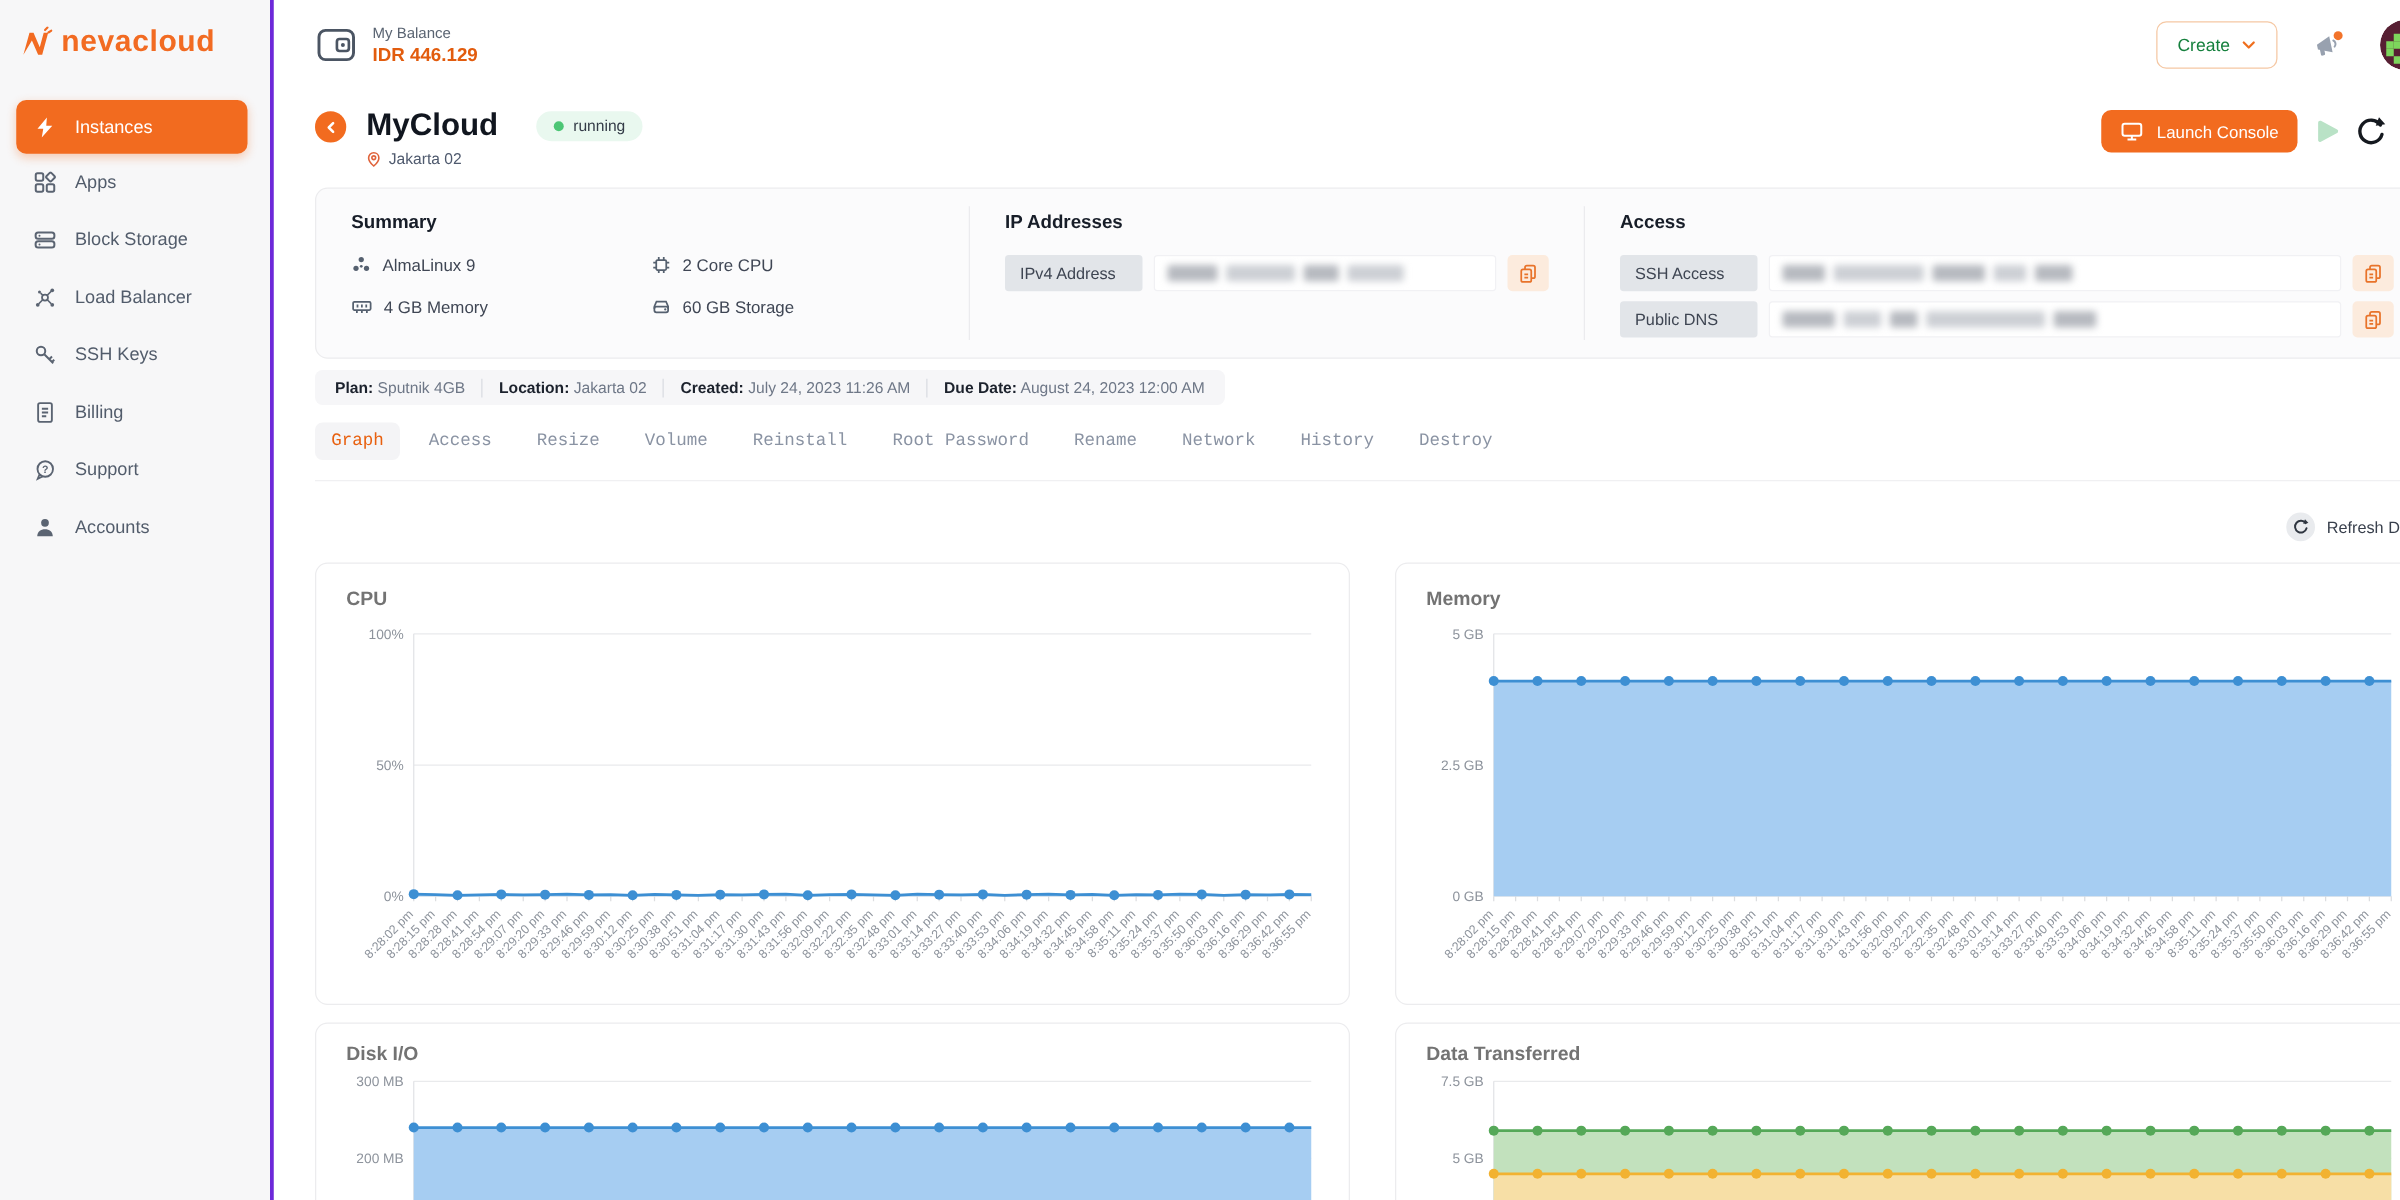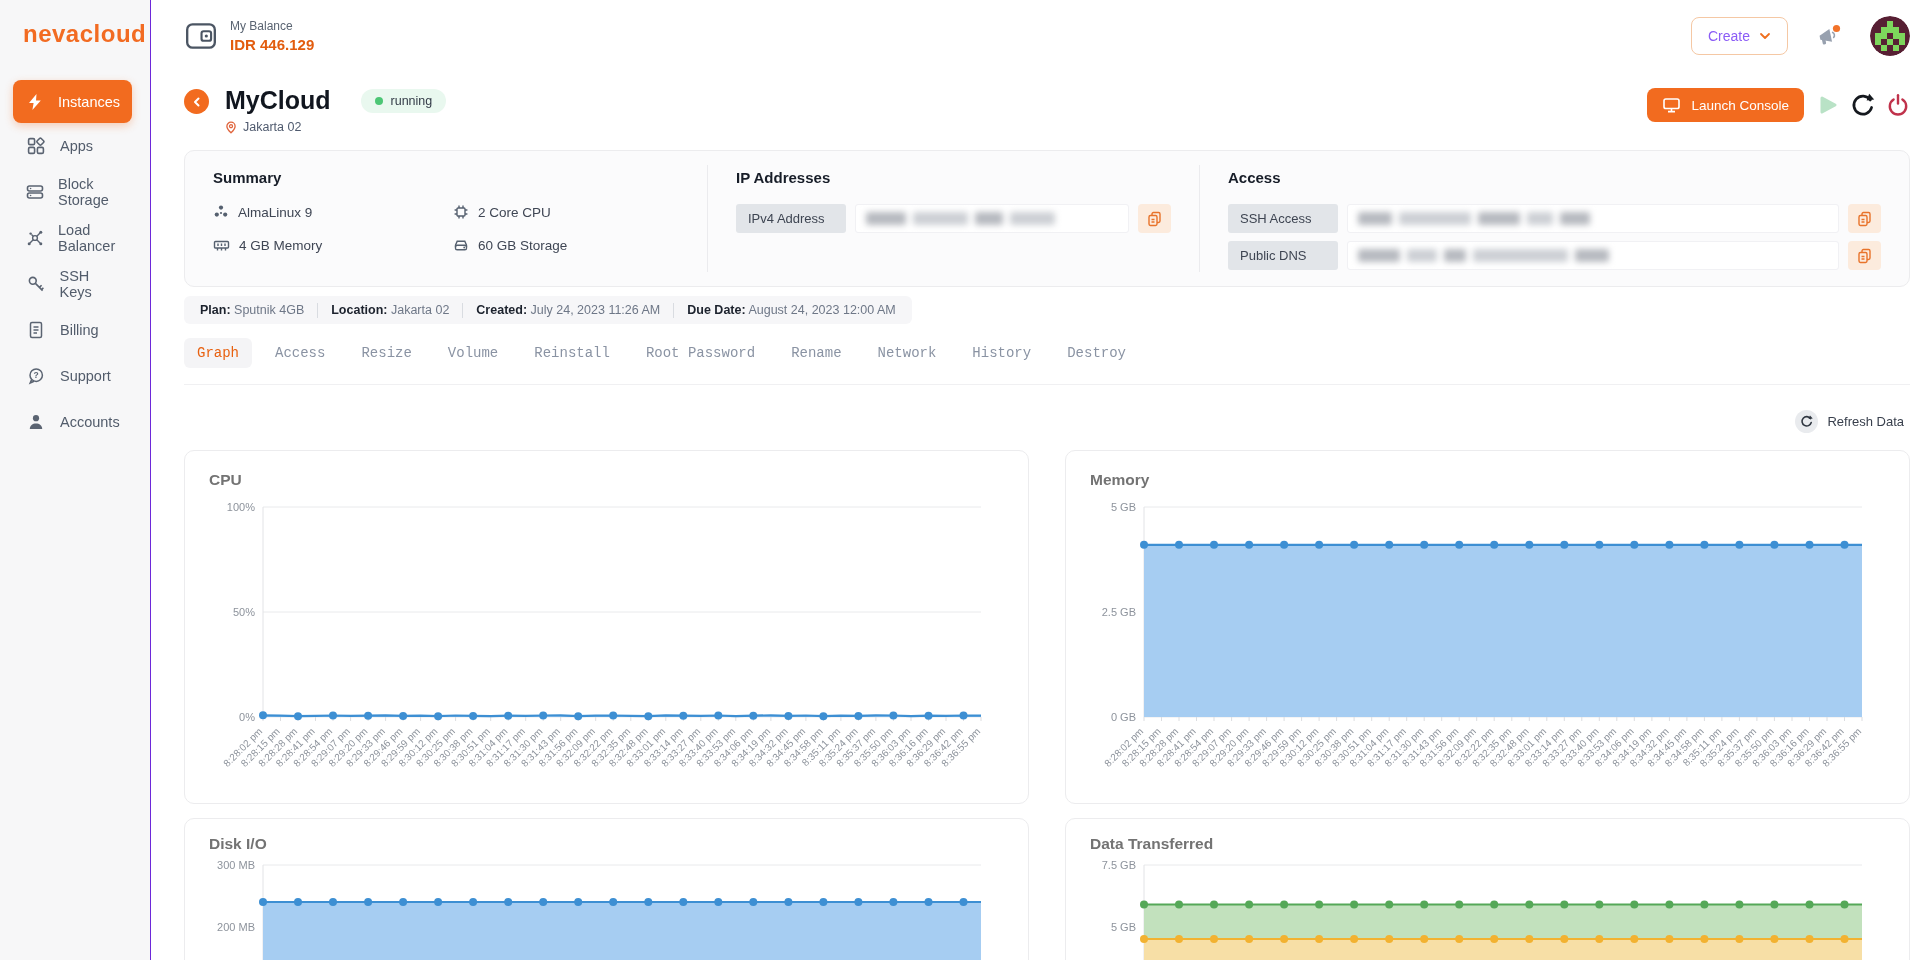--- a/index.html
+++ b/index.html
@@ -5,40 +5,40 @@
   * { box-sizing: border-box; }
   html,body { margin:0; padding:0; }
   body {
     width:1920px; height:960px; overflow:hidden;
     font-family:"Liberation Sans", sans-serif;
     background:#ffffff; color:#1e2633; font-size:14px;
   }
   .app { display:flex; width:1920px; height:960px; }
 
   
-  .sidebar { width:151px; flex-shrink:0; background:#f7f7f8; border-right:1px solid #6d28d9; }
+  .sidebar { width:219px; flex-shrink:0; background:#f7f7f8; border-right:3px solid #6d28d9; }
   .logo { display:flex; align-items:center; gap:7px; padding:20px 14px 10px 16px; }
   .logo-text { font-size:24px; font-weight:bold; color:#f26b22; letter-spacing:0.5px; }
   .menu { margin-top:22px; }
   .menu-item { display:flex; align-items:center; gap:14px; height:46px; padding:0 26px;
                color:#525c6b; font-size:14.5px; cursor:pointer; }
   .menu-item .mi { width:20px; display:flex; justify-content:center; }
   .menu-item.active { background:#f26b1f; color:#fff; border-radius:8px; margin:0 18px 0 13px;
                       height:43px; padding:0 13px; box-shadow:0 3px 8px rgba(242,107,31,.3); }
 
   
   .main { flex:1; padding:0 10px 0 33px; }
 
   .topbar { display:flex; justify-content:space-between; align-items:center; padding-top:12px; height:60px; }
   .balance { display:flex; align-items:center; gap:12px; }
   .balance-label { font-size:12px; color:#5a6472; margin-bottom:3px; }
   .balance-value { font-size:15px; font-weight:bold; color:#e25c0e; }
   .top-actions { display:flex; align-items:center; gap:28px; }
   .create-btn { display:flex; align-items:center; gap:9px; background:#fff; border:1px solid #f5c8a4;
-                border-radius:8px; padding:10px 16px; color:#8b5cf6; font-size:14px; cursor:pointer; }
+                border-radius:8px; padding:10px 16px; color:#15803d; font-size:14px; cursor:pointer; }
   .bell-wrap { position:relative; cursor:pointer; display:flex; }
   .avatar { width:40px; height:40px; border-radius:50%; overflow:hidden; cursor:pointer; }
 
   .instance-header { display:flex; justify-content:space-between; align-items:flex-start; margin-top:26px; }
   .ih-left { display:flex; gap:16px; }
   .back-btn { width:25px; height:25px; border-radius:50%; background:#f26b1f; display:flex;
               align-items:center; justify-content:center; cursor:pointer; margin-top:3px; }
   .title-row { display:flex; align-items:center; gap:30px; }
   .inst-title { font-size:25px; font-weight:bold; margin:0; color:#11161f; }
   .status-badge { display:flex; align-items:center; gap:8px; background:#e9f8ef; border-radius:13px;

